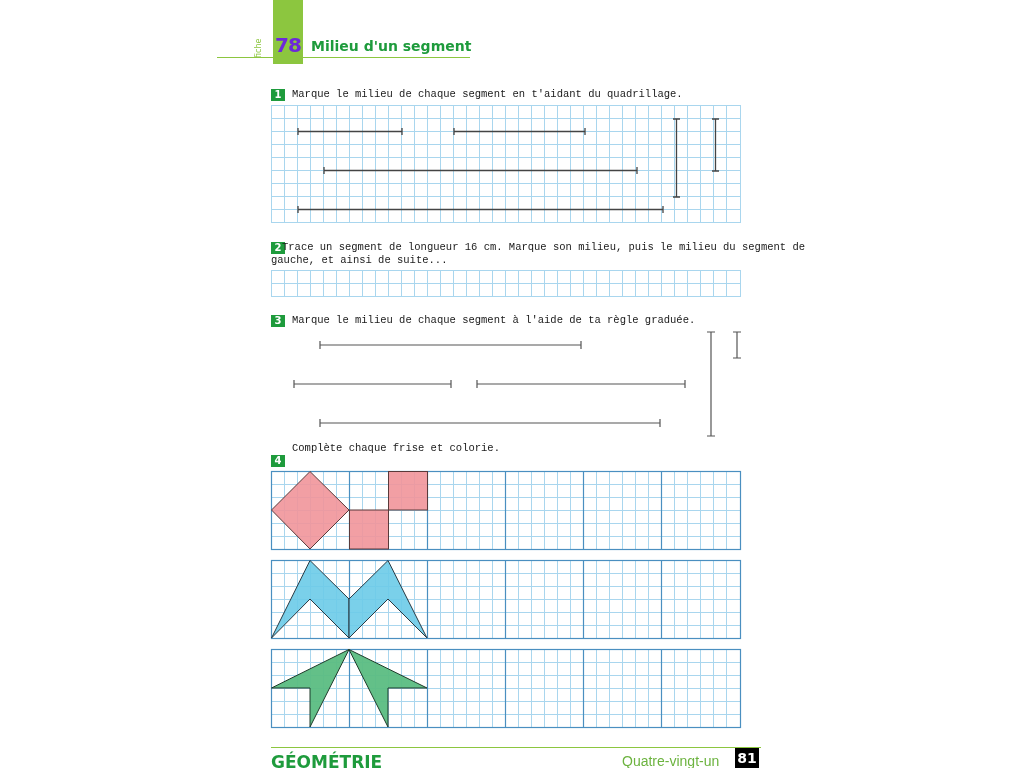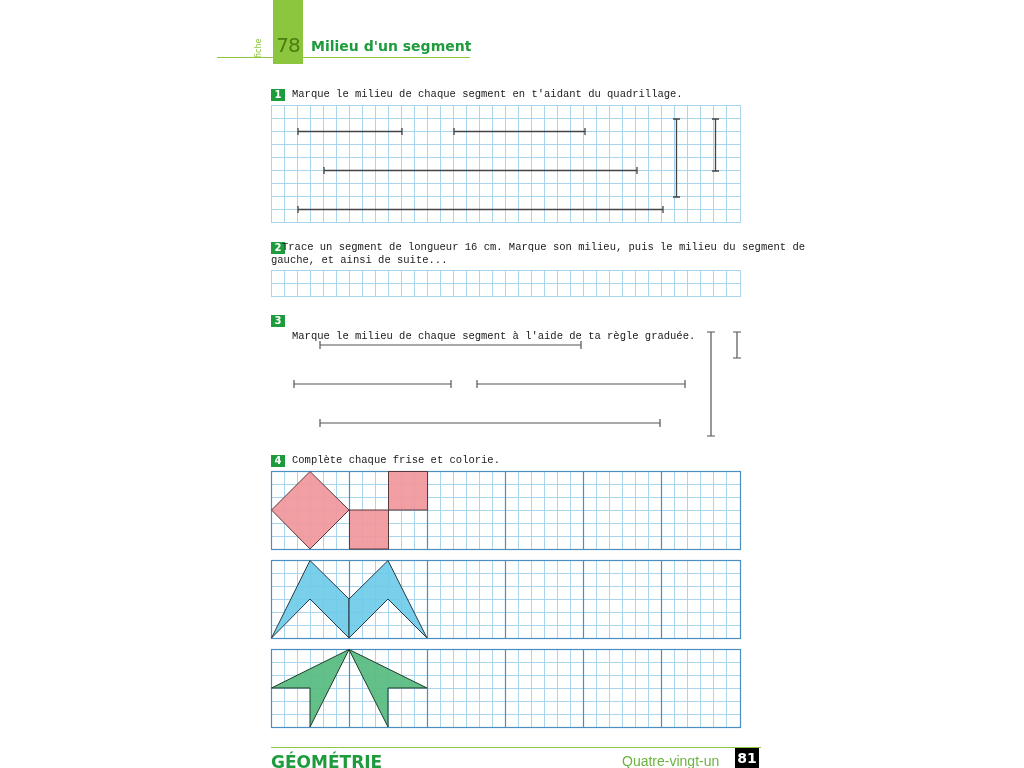--- a/index.html
+++ b/index.html
@@ -1,20 +1,20 @@
 <!DOCTYPE html>
 <html><head>
 <meta charset="utf-8">
 <style>
   html, body { margin:0; padding:0; background:#ffffff; }
   body { width:1024px; height:768px; position:relative; overflow:hidden; font-family:"DejaVu Sans", sans-serif; color:#1a1a1a; }
   .abs { position:absolute; }
   .header-bar { left:273px; top:0; width:30px; height:64px; background:#8cc63f; }
   .fiche-label { left:254px; top:36px; width:14px; height:22px; font-size:8px; color:#8cc63f; writing-mode:vertical-rl; transform:rotate(180deg); font-family:"DejaVu Sans", sans-serif; }
-  .fiche-num { left:273px; top:33px; width:30px; text-align:center; font-size:20px; font-weight:normal; color:#4d7c0f; font-family:"DejaVu Sans", sans-serif; letter-spacing:-1px; }
+  .fiche-num { left:273px; top:33px; width:30px; text-align:center; font-size:20px; font-weight:bold; color:#6d28d9; font-family:"DejaVu Sans", sans-serif; letter-spacing:-1px; }
   .title { left:311px; top:38px; font-size:14px; font-weight:bold; color:#1e9b3c; font-family:"DejaVu Sans", sans-serif; }
   .title-rule { left:217px; top:57px; width:253px; height:1px; background:#8cc63f; }
   .ex-num { width:14px; height:12px; background:#1e9b3c; color:#fff; font-size:10px; font-weight:bold; text-align:center; line-height:12px; font-family:"DejaVu Sans", sans-serif; }
   .ex-text { font-size:10.5px; color:#1a1a1a; font-family:Liberation Mono, monospace; line-height:13px; }
   .footer-rule { left:271px; top:747px; width:490px; height:1px; background:#8cc63f; }
   .footer-left { left:271px; top:752px; font-size:17px; font-weight:bold; color:#1e9b3c; font-family:"DejaVu Sans", sans-serif; }
   .footer-right { left:622px; top:753px; font-size:14px; color:#6cb33f; font-family:Liberation Sans, sans-serif; }
   .page-num { left:735px; top:748px; width:24px; height:31px; background:#000000; color:#fff; font-weight:bold; font-size:14px; text-align:center; line-height:20px; font-family:"DejaVu Sans", sans-serif; }
   svg { position:absolute; overflow:visible; }
 </style>
@@ -51,35 +51,35 @@
 <div class="abs ex-text" style="left:271px;top:254px;text-align:center;">gauche, et ainsi de suite...</div>
 
 <svg style="left:271px;top:270px;" width="470" height="27" viewBox="0 0 470 27">
   <g stroke="#a9d6ee" stroke-width="1">
     <path d="M0.5 0V26M13.5 0V26M26.5 0V26M39.5 0V26M52.5 0V26M65.5 0V26M78.5 0V26M91.5 0V26M104.5 0V26M117.5 0V26M130.5 0V26M143.5 0V26M156.5 0V26M169.5 0V26M182.5 0V26M195.5 0V26M208.5 0V26M221.5 0V26M234.5 0V26M247.5 0V26M260.5 0V26M273.5 0V26M286.5 0V26M299.5 0V26M312.5 0V26M325.5 0V26M338.5 0V26M351.5 0V26M364.5 0V26M377.5 0V26M390.5 0V26M403.5 0V26M416.5 0V26M429.5 0V26M442.5 0V26M455.5 0V26M469.5 0V26"></path>
     <path d="M0 0.5H470M0 13.5H470M0 26.5H470"></path>
   </g>
 </svg>
 
 <div class="abs ex-num" style="left:271px;top:315px;">3</div>
-<div class="abs ex-text" style="left:292px;top:330px;">Marque le milieu de chaque segment à l'aide de ta règle graduée.</div>
+<div class="abs ex-text" style="left:292px;top:314px;">Marque le milieu de chaque segment à l'aide de ta règle graduée.</div>
 
 <svg style="left:271px;top:330px;" width="480" height="110" viewBox="0 0 480 110">
   <g stroke="#555" stroke-width="1.2" fill="none">
     <path d="M49 15H310 M49 11V19 M310 11V19"></path>
     <path d="M23 54H180 M23 50V58 M180 50V58"></path>
     <path d="M206 54H414 M206 50V58 M414 50V58"></path>
     <path d="M49 93H389 M49 89V97 M389 89V97"></path>
     <path d="M440 2V106 M436 2H444 M436 106H444"></path>
     <path d="M466 2V28 M462 2H470 M462 28H470"></path>
   </g>
 </svg>
 
 <div class="abs ex-num" style="left:271px;top:455px;">4</div>
-<div class="abs ex-text" style="left:292px;top:454px;">Complète chaque frise et colorie.</div>
+<div class="abs ex-text" style="left:292px;top:442px;">Complète chaque frise et colorie.</div>
 
 <svg style="left:271px;top:471px;" width="470" height="79" viewBox="0 0 470 79">
   <g stroke="#a9d6ee" stroke-width="1">
     <path d="M13.5 0V78M26.5 0V78M39.5 0V78M52.5 0V78M65.5 0V78M91.5 0V78M104.5 0V78M117.5 0V78M130.5 0V78M143.5 0V78M169.5 0V78M182.5 0V78M195.5 0V78M208.5 0V78M221.5 0V78M247.5 0V78M260.5 0V78M273.5 0V78M286.5 0V78M299.5 0V78M325.5 0V78M338.5 0V78M351.5 0V78M364.5 0V78M377.5 0V78M403.5 0V78M416.5 0V78M429.5 0V78M442.5 0V78M455.5 0V78"></path>
     <path d="M0 13.5H470M0 26.5H470M0 39.5H470M0 52.5H470M0 65.5H470"></path>
   </g>
   <g stroke="#4a8fc0" stroke-width="1.2" fill="none">
     <rect x="0.5" y="0.5" width="469" height="78"></rect>
     <path d="M78.5 0V78M156.5 0V78M234.5 0V78M312.5 0V78M390.5 0V78"></path>
   </g>

